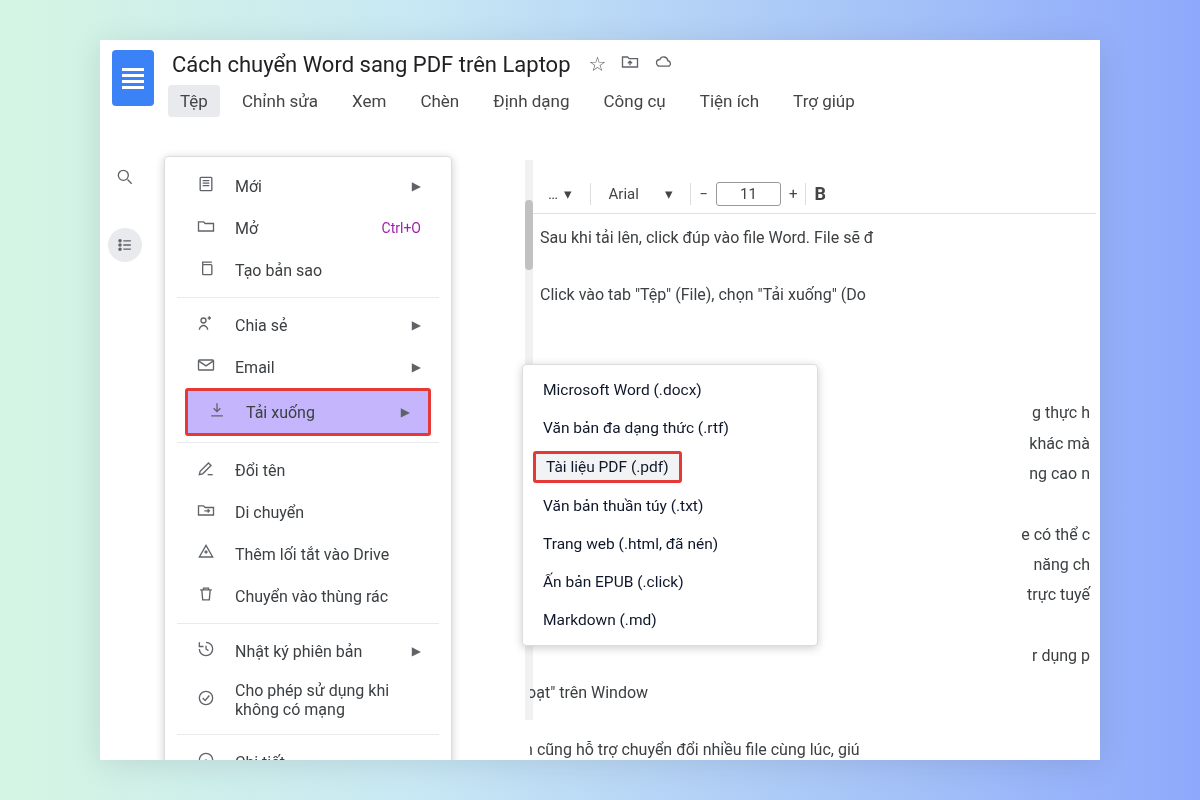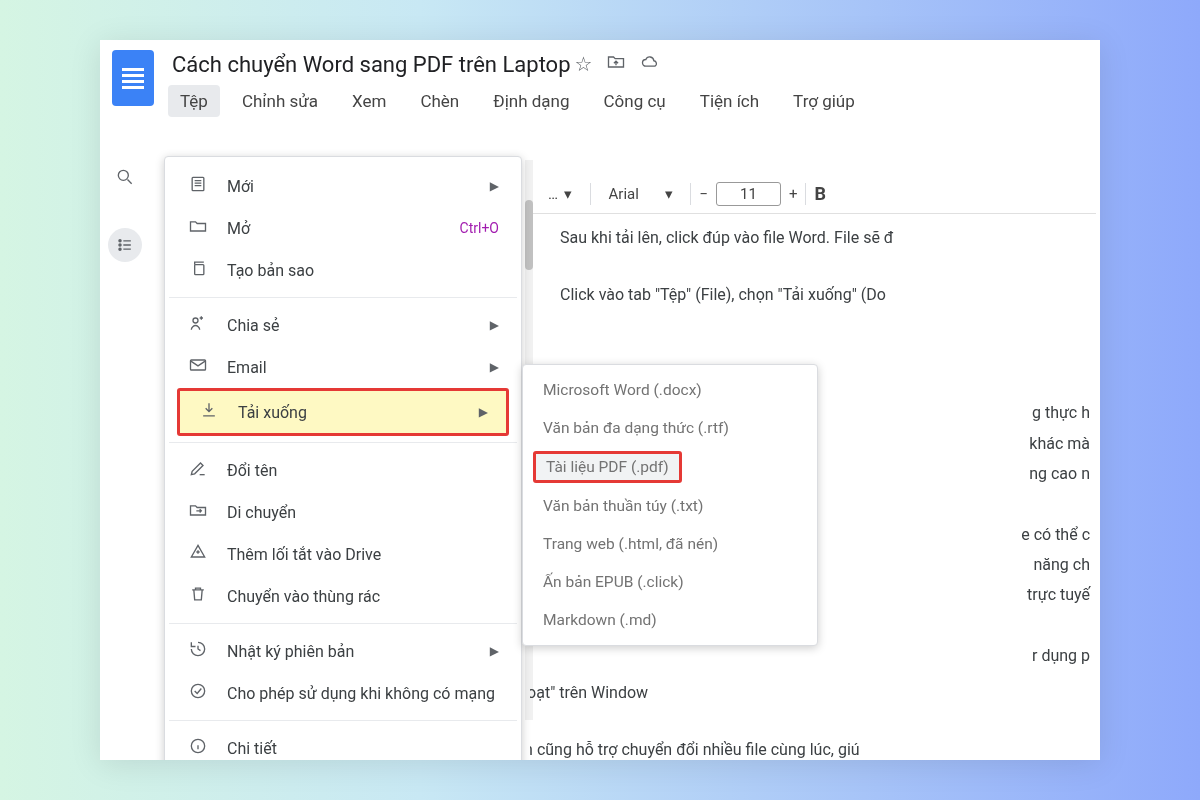--- a/index.html
+++ b/index.html
@@ -17,67 +17,67 @@
   .logo {
     width: 42px; height: 56px; background: #3b82f6; border-radius: 4px;
     display: flex; align-items: center; justify-content: center; margin-right: 14px;
     position: relative; flex-shrink: 0;
   }
   .logo::before {
     content: ""; width: 22px; height: 3px; background: #fff; position: absolute; top: 18px;
     box-shadow: 0 6px 0 #fff, 0 12px 0 #fff, 0 18px 0 #fff;
   }
   .title-area { flex: 1; }
-  .title-row { display: flex; align-items: center; }
+  .title-row { display: flex; align-items: center; gap: 14px; }
   .doc-title { font-size: 22px; color: #202124; padding: 2px 4px; }
   .title-icons { display: flex; gap: 14px; color: #5f6368; font-size: 20px; }
   .menubar { display: flex; gap: 10px; margin-top: 6px; font-size: 17px; color: #444; }
   .menubar span { padding: 6px 12px; cursor: pointer; border-radius: 4px; }
   .menubar span.active { background: #e8eaed; }
   .leftcol { position: absolute; left: 8px; top: 120px; display: flex; flex-direction: column; gap: 34px; color: #5f6368; }
   .leftcol .circ {
     width: 34px; height: 34px; border-radius: 50%; display: flex; align-items: center; justify-content: center;
     font-size: 18px;
   }
   .bullets { background: #e8eaed; }
   .file-menu {
-    position: absolute; left: 64px; top: 116px; width: 358px; background: #fff;
+    position: absolute; left: 64px; top: 116px; width: 288px; background: #fff;
     border: 1px solid #dadce0; border-radius: 4px; box-shadow: 0 2px 10px rgba(0,0,0,0.2);
-    padding: 8px 4px;
+    padding: 8px 12px;
   }
   .mi { display: flex; align-items: center; padding: 9px 18px; font-size: 16px; color: #3c4043; gap: 18px; position: relative; cursor: pointer; }
-  .mi:hover, .mi.hov { background: #fef9c3; }
+  .mi:hover, .mi.hov { background: #c4b5fd; }
   .mi .ico { width: 22px; text-align: center; color: #5f6368; font-size: 18px; flex-shrink: 0; }
   .mi .lbl { flex: 1; }
   .mi .arrow { color: #5f6368; font-size: 12px; }
   .mi .short { color: #a21caf; font-size: 14px; }
   .sep { height: 1px; background: #e8eaed; margin: 6px 0; }
   .redbox { border: 3px solid #e53935; border-radius: 3px; margin: 0 8px; }
   .submenu {
     position: absolute; left: 422px; top: 324px; width: 296px; background: #fff;
     border: 1px solid #dadce0; border-radius: 4px; box-shadow: 0 2px 10px rgba(0,0,0,0.2);
     padding: 6px 0;
   }
-  .smi { padding: 10px 20px; font-size: 15.5px; color: #737373; cursor: pointer; }
+  .smi { padding: 10px 20px; font-size: 15.5px; color: #0f172a; cursor: pointer; }
   .smi.redwrap { display: inline-block; margin: 2px 10px; padding: 4px 10px; border: 3px solid #e53935; border-radius: 3px; background: #f1f3f4; }
   .smi-row-red { padding: 2px 0; }
   .toolbar {
     position: absolute; top: 134px; left: 430px; right: 4px; height: 40px;
     display: flex; align-items: center; gap: 8px; color: #444; font-size: 15px;
     border-bottom: 1px solid #e0e0e0; padding: 0 8px;
   }
   .toolbar .drop { display: flex; align-items: center; gap: 6px; padding: 4px 10px; }
   .toolbar .divider { width: 1px; height: 22px; background: #dadce0; }
   .fsbox { border: 1px solid #999; padding: 2px 23px; font-size: 15px; border-radius: 3px; }
   .content-bg {
     position: absolute; left: 430px; top: 178px; right: 0; bottom: 0;
     color: #3c4043; font-size: 16px; line-height: 1.7; padding: 6px 10px;
     overflow: hidden;
   }
-  .content-bg p { margin-bottom: 30px; white-space: nowrap; margin-left: 20px; }
+  .content-bg p { margin-bottom: 30px; white-space: nowrap; }
   .scrollbar { position: absolute; left: 425px; top: 120px; width: 8px; height: 560px; background: #f1f1f1; }
   .scrollthumb { position: absolute; left: 0; top: 40px; width: 8px; height: 70px; background: #c1c1c1; border-radius: 4px; }
   svg.ic { width: 20px; height: 20px; stroke: #5f6368; fill: none; stroke-width: 1.6; }
 </style>
 </head>
 <body>
 
 <div class="frame">
 
   <div class="header">

